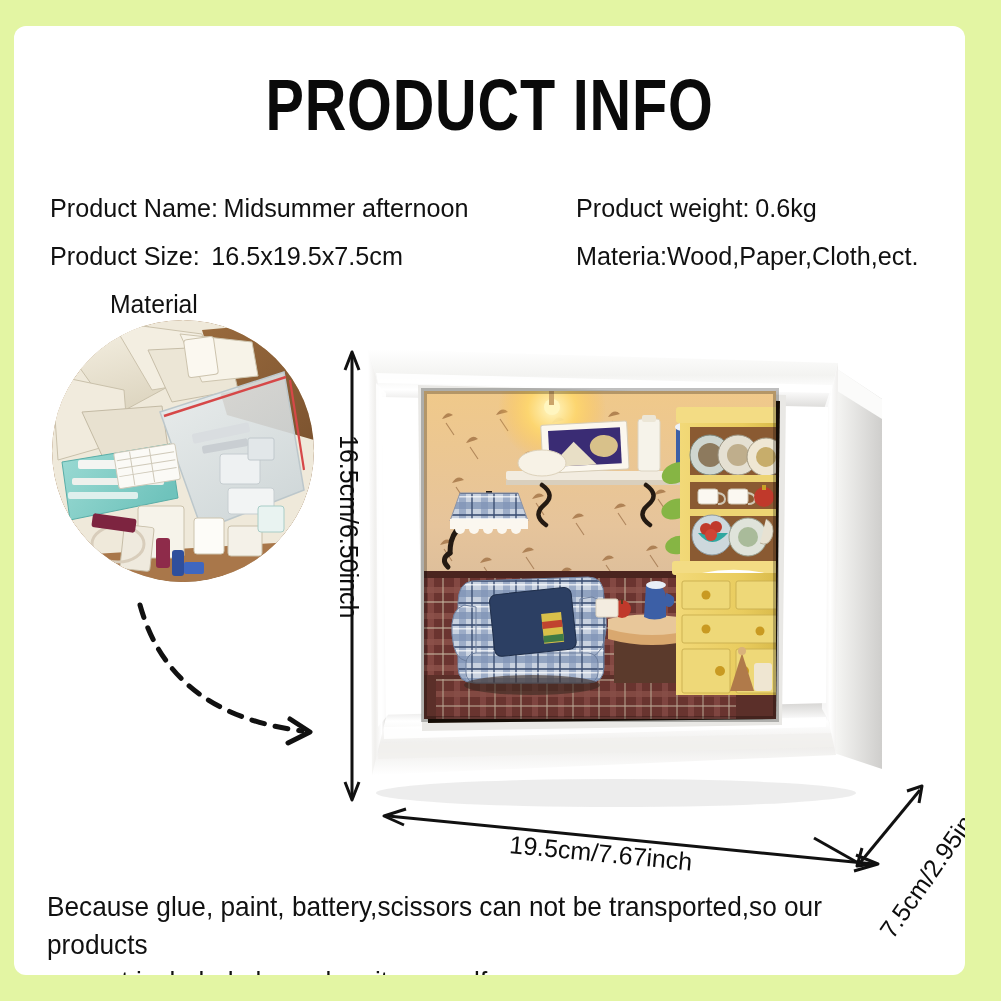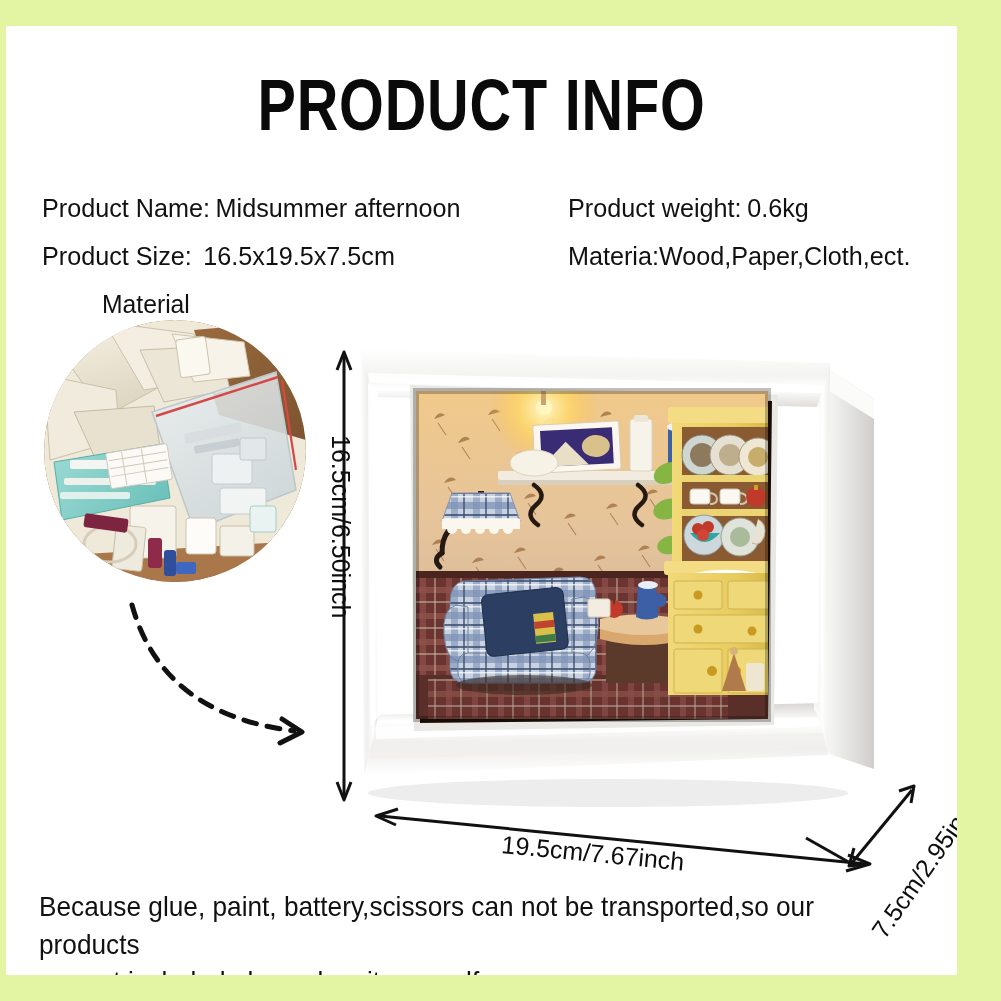--- a/index.html
+++ b/index.html
@@ -4,24 +4,24 @@
 <style>
   html,body{margin:0;padding:0;}
   body{
     width:1001px;height:1001px;
     background:#e3f5a3;
     font-family:"Liberation Sans", sans-serif;
     overflow:hidden;
   }
   #page{
     position:absolute;
-    left:6px; top:26px;
+    left:14px; top:26px;
     width:951px; height:949px;
     background:#ffffff;
-    border-radius:2px;
+    border-radius:12px;
     overflow:hidden;
   }
   
   #title{
     position:absolute;
     left:0; top:38px; width:100%;
     text-align:center;
     font-family:"Liberation Sans", sans-serif;
     font-weight:bold;
     font-size:72px;

